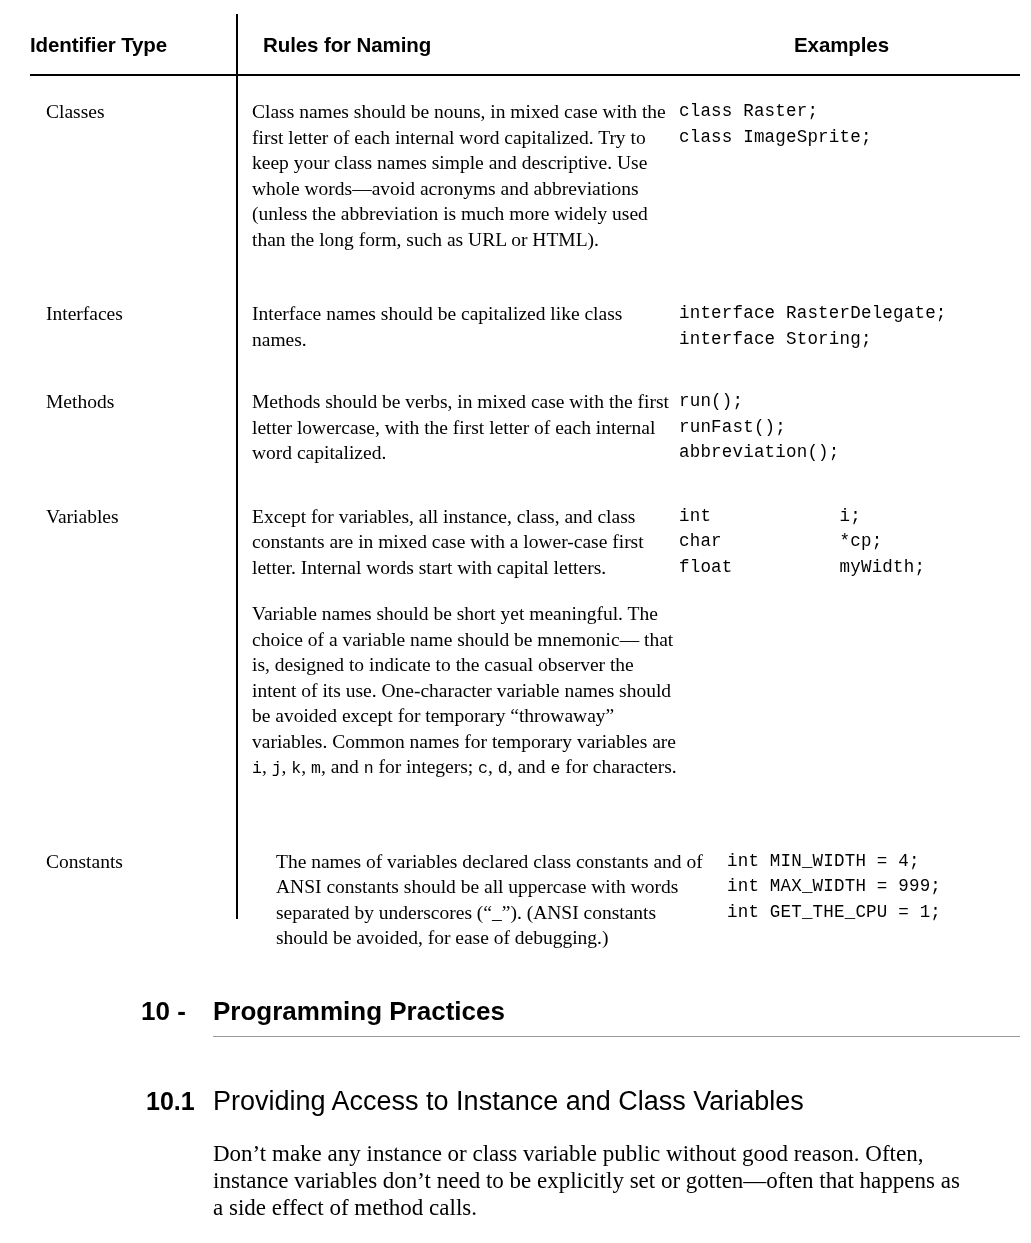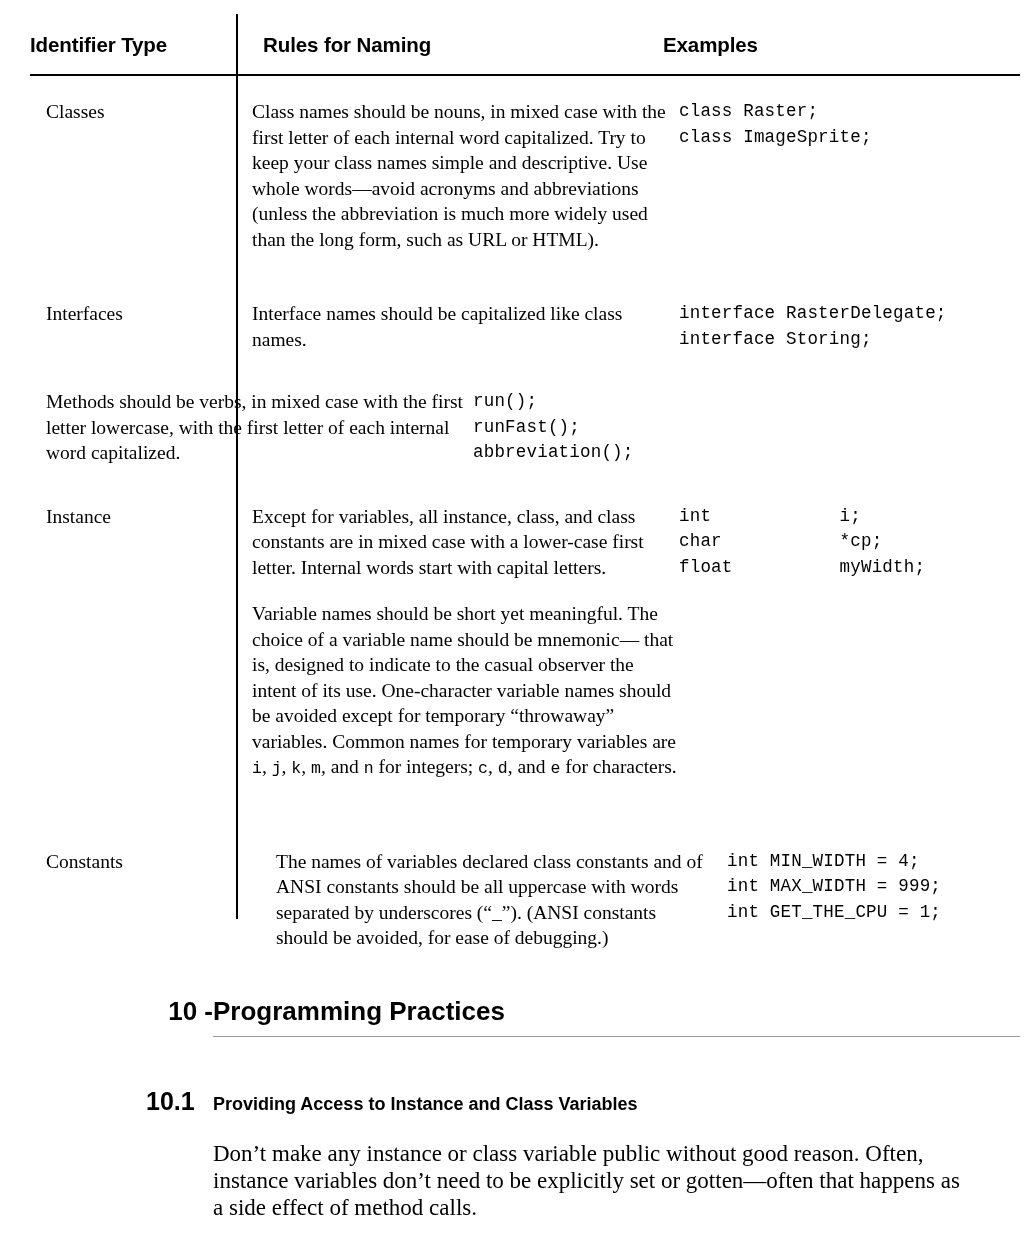--- a/index.html
+++ b/index.html
@@ -32,21 +32,21 @@
   }
 
   .thead {
     display: flex;
     align-items: flex-start;
     height: 56px;
   }
   .tcol-a { width: 206px; flex: 0 0 206px; }
   .tcol-gap { width: 27px; flex: 0 0 27px; }
   .tcol-b { width: 400px; flex: 0 0 400px; }
-  .tcol-c { width: 357px; flex: 0 0 357px; }
+  .tcol-c { width: 357px; flex: 0 0 357px; text-align: center; }
 
   .th {
     font-family: "Liberation Sans", "DejaVu Sans", sans-serif;
     font-weight: bold;
     font-size: 20.5px;
     line-height: 26px;
     letter-spacing: -0.1px;
     padding-top: 18px;
     white-space: nowrap;
   }
@@ -146,21 +146,20 @@
   .chapter-num {
     font-family: "Liberation Sans", "DejaVu Sans", sans-serif;
     font-weight: bold;
     font-size: 26px;
     line-height: 32px;
     width: 183px;
     flex: 0 0 183px;
     padding-left: 111px;
     box-sizing: border-box;
     white-space: nowrap;
-    text-align: right;
   }
   .chapter-title {
     font-family: "Liberation Sans", "DejaVu Sans", sans-serif;
     font-weight: bold;
     font-size: 26px;
     line-height: 32px;
     white-space: nowrap;
   }
   .chapter-rule {
     position: absolute;
@@ -188,22 +187,22 @@
     font-size: 25px;
     line-height: 28px;
     width: 183px;
     flex: 0 0 183px;
     padding-left: 116px;
     box-sizing: border-box;
     white-space: nowrap;
   }
   .sub-title {
     font-family: "Liberation Sans", "DejaVu Sans", sans-serif;
-    font-weight: bold;
-    font-size: 18px;
+    font-weight: normal;
+    font-size: 27px;
     line-height: 28px;
     white-space: nowrap;
   }
 
   .body-copy {
     position: absolute;
     left: 213px;
     top: 1140px;
     width: 760px;
     font-size: 23px;
@@ -243,32 +242,33 @@
         <div class="cell-rules">
           <p class="rules-p">Interface names should be capitalized like class names.</p>
         </div>
         <div class="cell-ex">
           <pre class="code-block">interface RasterDelegate;
 interface Storing;</pre>
         </div>
       </div>
 
       <div class="trow row-methods">
+        <div class="cell-type">Methods</div>
         <div class="cell-rules">
           <p class="rules-p">Methods should be verbs, in mixed case with the first letter lowercase, with the first letter of each internal word capitalized.</p>
         </div>
         <div class="cell-ex">
           <pre class="code-block">run();
 runFast();
 abbreviation();</pre>
         </div>
       </div>
 
       <div class="trow row-variables">
-        <div class="cell-type">Instance</div>
+        <div class="cell-type">Variables</div>
         <div class="cell-rules">
           <p class="rules-p">Except for variables, all instance, class,  and class constants are in mixed case with a lower-case first letter. Internal words start with capital letters.</p>
           <p class="rules-p"><span>Variable names should be short yet meaningful. The choice of a variable name should be mnemonic— that is, designed to indicate to the casual observer the intent of its use. One-character variable names should be avoided except for temporary “throwaway” variables. Common names for temporary variables are </span><span class="inline-code">i</span><span>, </span><span class="inline-code">j</span><span>, </span><span class="inline-code">k</span><span>, </span><span class="inline-code">m</span><span>, and </span><span class="inline-code">n</span><span> for integers; </span><span class="inline-code">c</span><span>, </span><span class="inline-code">d</span><span>, and </span><span class="inline-code">e</span><span> for characters.</span></p>
         </div>
         <div class="cell-ex">
           <pre class="code-block">int            i;
 char           *cp;
 float          myWidth;</pre>
         </div>
       </div>

